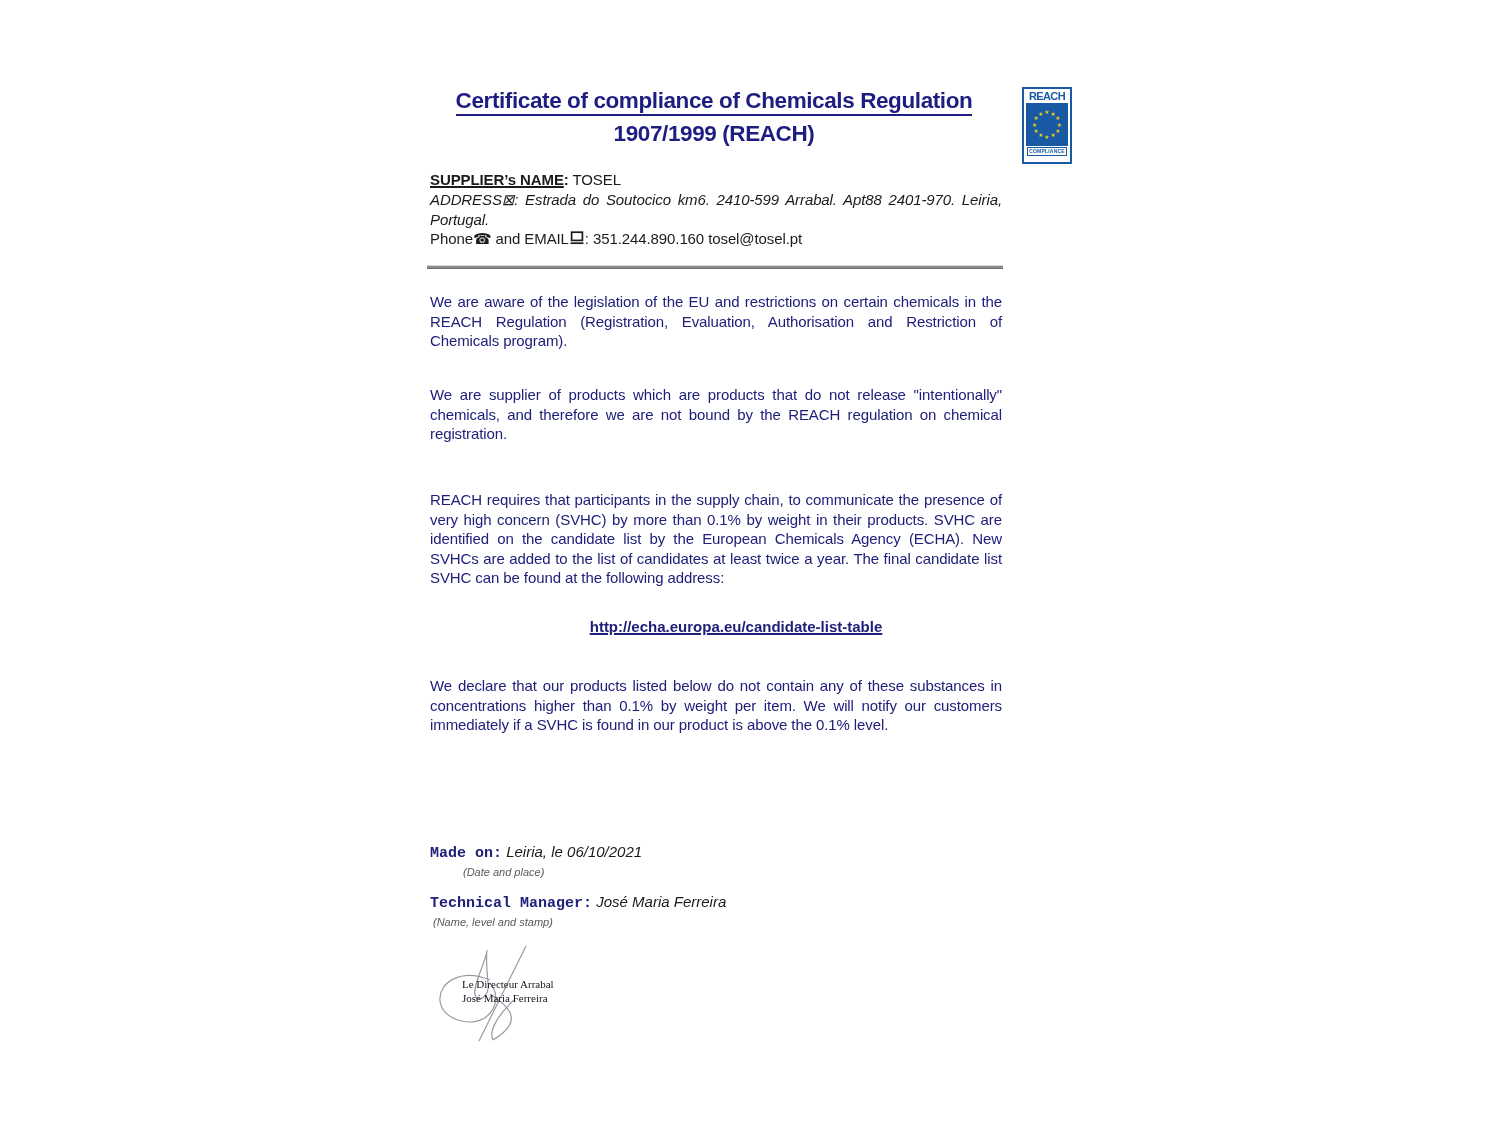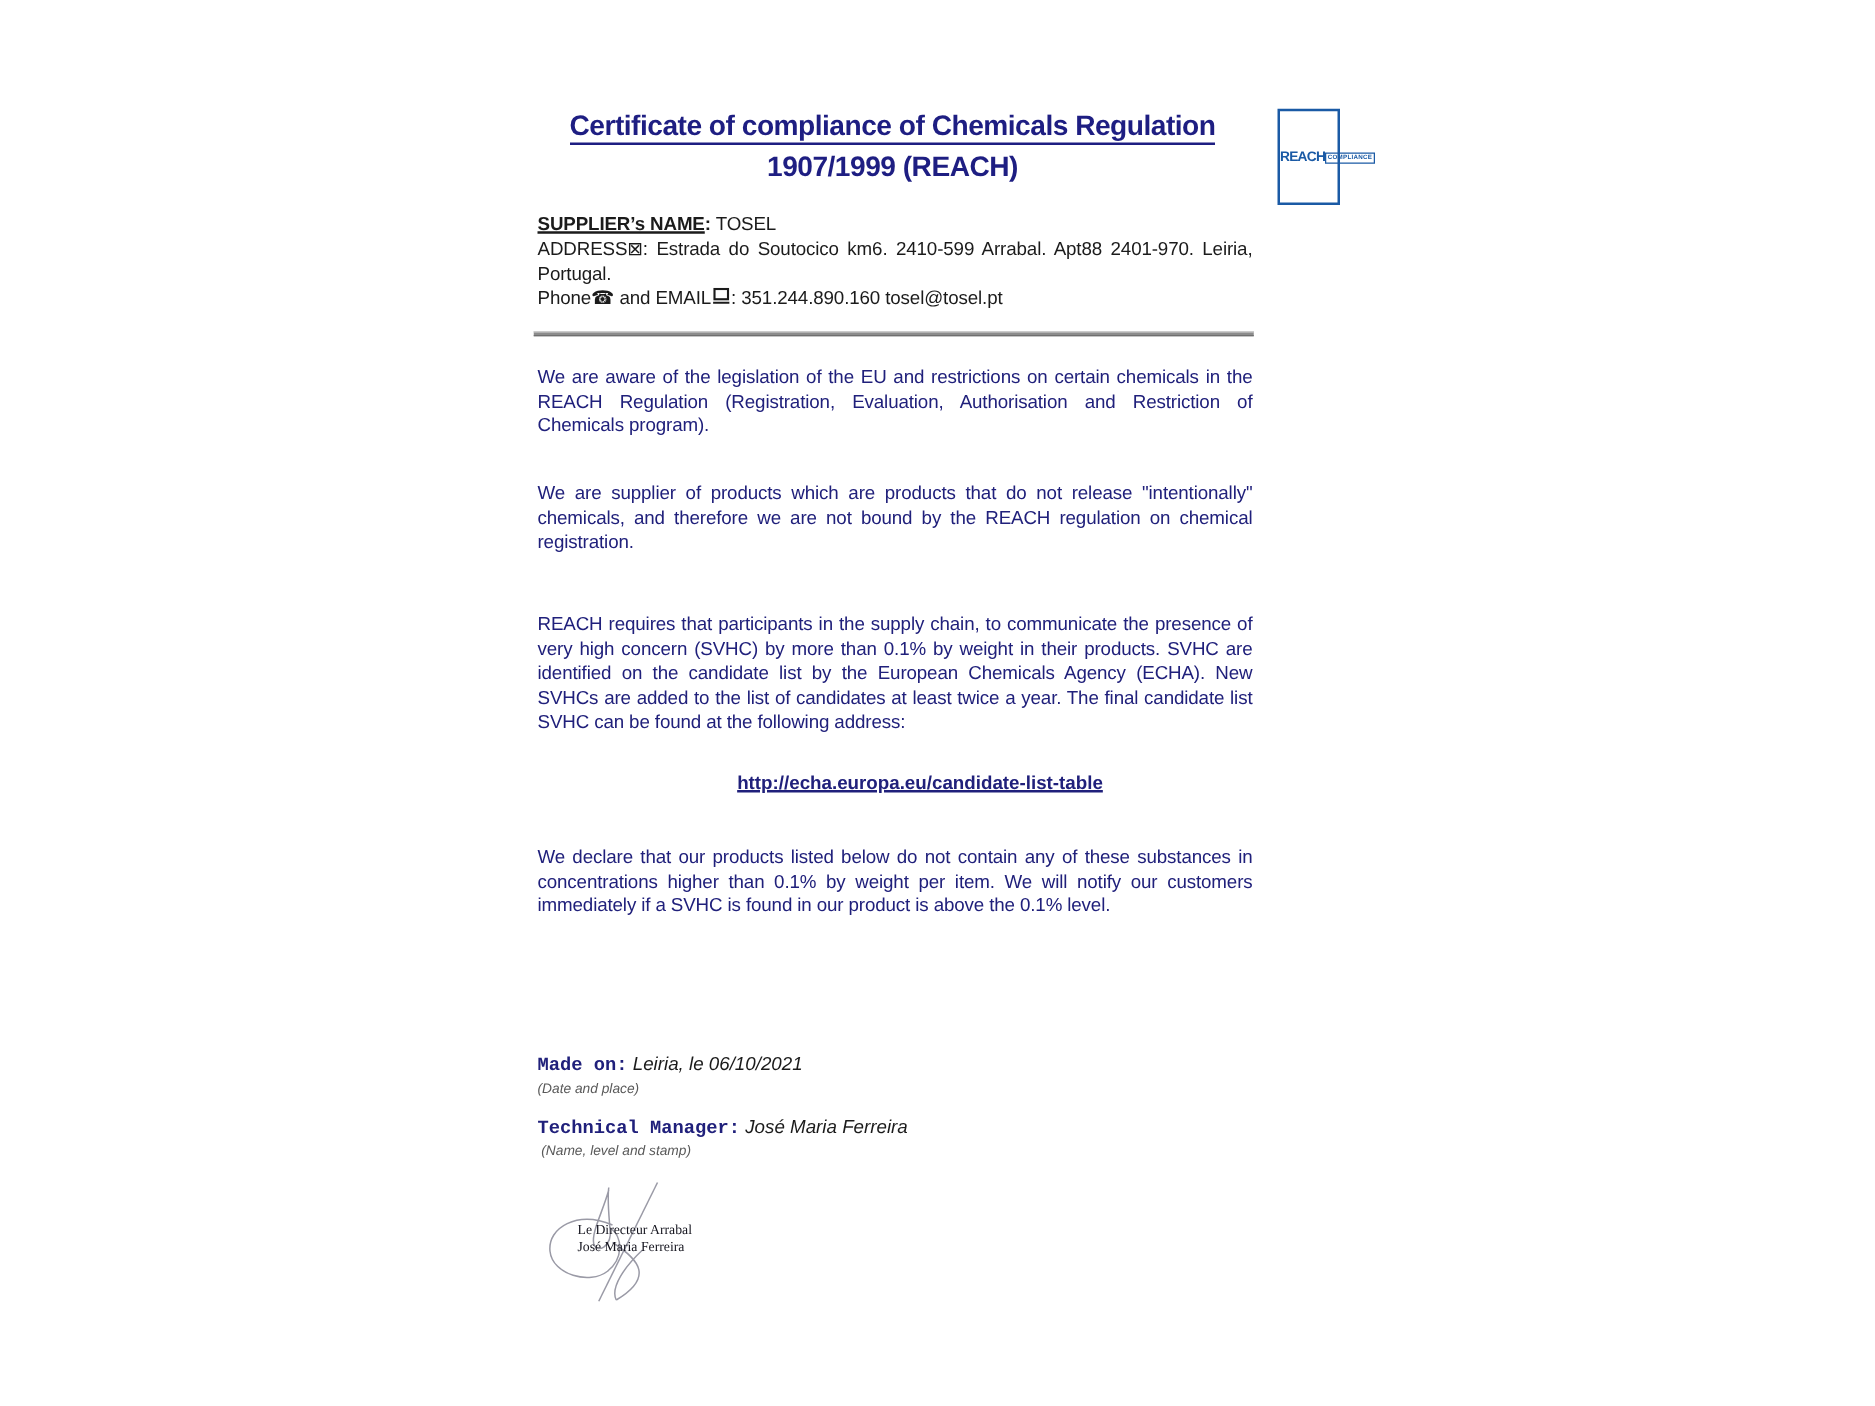--- a/index.html
+++ b/index.html
@@ -11,39 +11,39 @@
   .title{
     position:absolute;left:418px;top:84px;width:592px;
     text-align:center;font-weight:bold;font-size:22.5px;line-height:33px;
     color:#1e1e82;letter-spacing:-0.4px;
   }
   .title .t1{border-bottom:2px solid #1e1e82;padding-bottom:1px;}
   
   .logo{
     position:absolute;left:1022px;top:87px;width:50px;height:77px;
     background:#ffffff;border:2px solid #1a5aa5;box-sizing:border-box;
-    display:flex;flex-direction:row;align-items:center;
+    display:flex;flex-direction:column;align-items:center;
   }
   .logo-reach{
     color:#1a5aa5;font-weight:bold;font-size:11px;line-height:14px;
     letter-spacing:-0.6px;width:100%;text-align:center;
   }
   .logo-stars{display:block;width:42px;height:43px;background:#1a5aa5;}
   .logo-compliance{
     margin-top:1px;border:1px solid #1a5aa5;color:#1a5aa5;font-weight:bold;
     font-size:5px;line-height:7px;letter-spacing:0.2px;padding:0 1px;
     text-align:center;white-space:nowrap;
   }
   
   .supplier{
     position:absolute;left:430px;top:170px;width:572px;
     font-size:15px;line-height:19.8px;color:#1b1b1b;letter-spacing:-0.1px;
   }
   .supplier p{margin:0;}
-  .just{text-align:justify;}
+  .just{text-align:justify;font-style:italic;}
   .slabel{font-weight:bold;text-decoration:underline;text-decoration-thickness:1.5px;}
   .sbold{font-weight:bold;}
   .icon-glyph{font-size:15px;}
   .pc-icon{display:inline-block;vertical-align:-1px;margin:0 1px;}
   
   .divider{
     position:absolute;left:427px;top:265px;width:576px;height:2px;
     background:#8c8c8c;border-top:1px solid #d6d6d6;border-bottom:1px solid #6f6f6f;
   }
   
@@ -64,21 +64,21 @@
     font-size:15px;color:#1b1b1b;letter-spacing:-0.1px;
   }
   
   .sig-block{position:absolute;left:430px;width:572px;font-size:15px;}
   .made-on{top:843px;}
   .manager{top:893px;}
   .f-label{font-weight:bold;color:#20207b;font-family:Liberation Mono, monospace;}
   .f-value{font-style:italic;color:#1b1b1b;}
   .f-note{
     display:block;font-size:11px;font-style:italic;color:#595959;
-    line-height:14px;margin-top:3px;
+    line-height:14px;margin-top:3px;margin-left:33px;
   }
   .manager .f-note{margin-left:3px;}
   
   .signature{position:absolute;left:430px;top:938px;width:210px;height:130px;}
   .signature svg{position:absolute;left:0;top:0;}
   .sig-text{
     position:absolute;left:32px;top:40px;width:160px;
     font-family:"Liberation Serif",serif;font-size:11px;line-height:13.5px;
     color:#14141e;
   }

